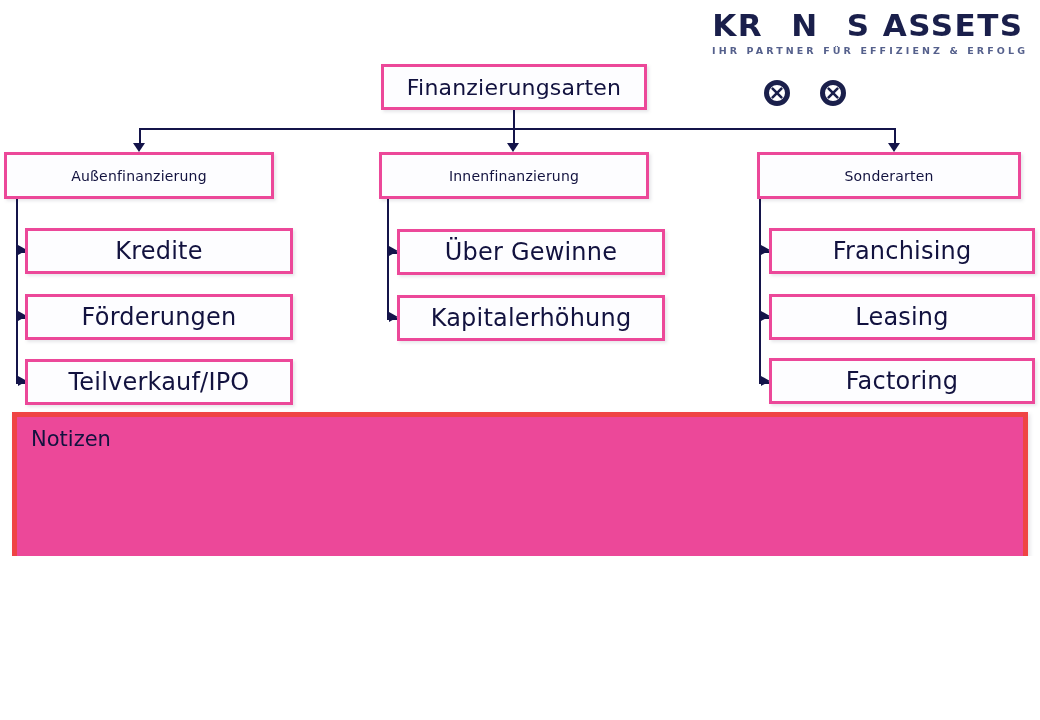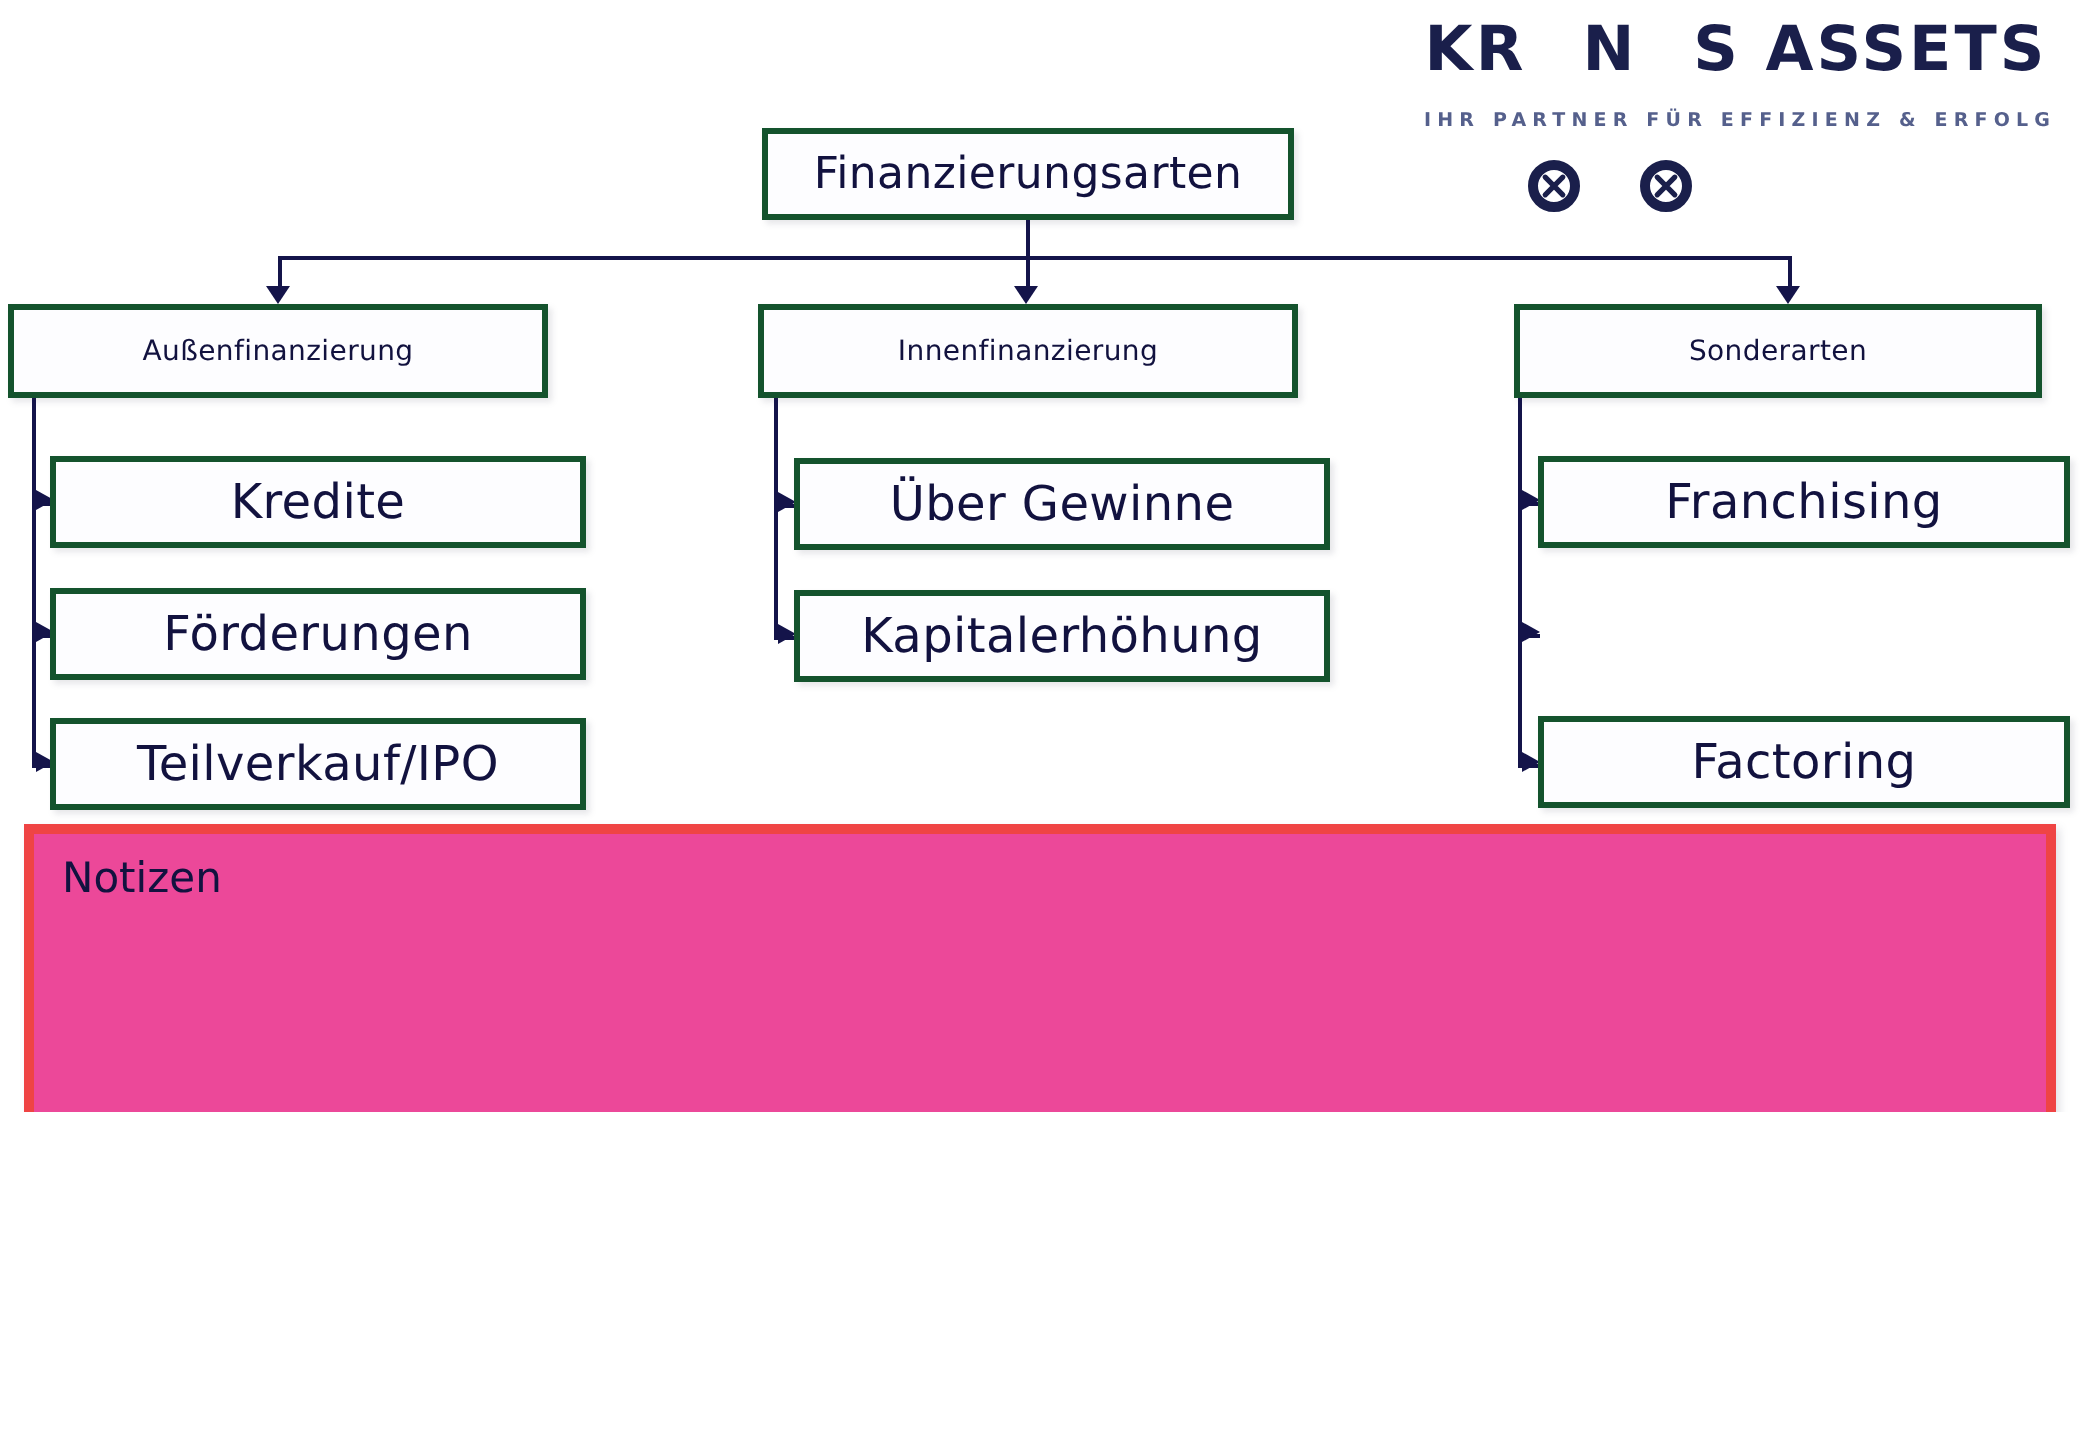--- a/index.html
+++ b/index.html
@@ -48,29 +48,29 @@
     height: 26px;
     vertical-align: -4px;
     margin: 0 1px;
   }
   .logo-o svg { display: block; }
   #logo-tagline {
     font-size: 9.5px;
     letter-spacing: 3.1px;
     color: #55608c;
     font-weight: bold;
-    margin-top: 13px;
+    margin-top: 3px;
     white-space: nowrap;
   }
 
   
   .node {
     position: absolute;
     box-sizing: border-box;
-    border: 3px solid #14532d;
+    border: 3px solid #ec4899;
     background: #fdfdff;
     display: flex;
     align-items: center;
     justify-content: center;
     color: #12123f;
     font-size: 21px;
     font-weight: 400;
     letter-spacing: 0.2px;
     box-shadow: 2px 2px 3px rgba(120,120,140,0.18);
   }
@@ -205,20 +205,21 @@
   <div class="node leaf" style="left:397px; top:295px; width:268px; height:46px;">Kapitalerhöhung</div>
 
   <div class="vline" style="left:759px; top:199px; height:184px;"></div>
 
   <div class="hline" style="left:759px; top:251px; width:11px;"></div>
   <div class="arrow-right" style="left:761px; top:245px;"></div>
   <div class="node leaf" style="left:769px; top:228px; width:266px; height:46px;">Franchising</div>
 
   <div class="hline" style="left:759px; top:317px; width:11px;"></div>
   <div class="arrow-right" style="left:761px; top:311px;"></div>
+  <div class="node leaf" style="left:769px; top:294px; width:266px; height:46px;">Leasing</div>
 
   <div class="hline" style="left:759px; top:382px; width:11px;"></div>
   <div class="arrow-right" style="left:761px; top:376px;"></div>
   <div class="node leaf" style="left:769px; top:358px; width:266px; height:46px;">Factoring</div>
 
   <div id="notes">
     <div id="notes-label">Notizen</div>
     <textarea id="notes-area" placeholder="" style=""></textarea>
   </div>
 

